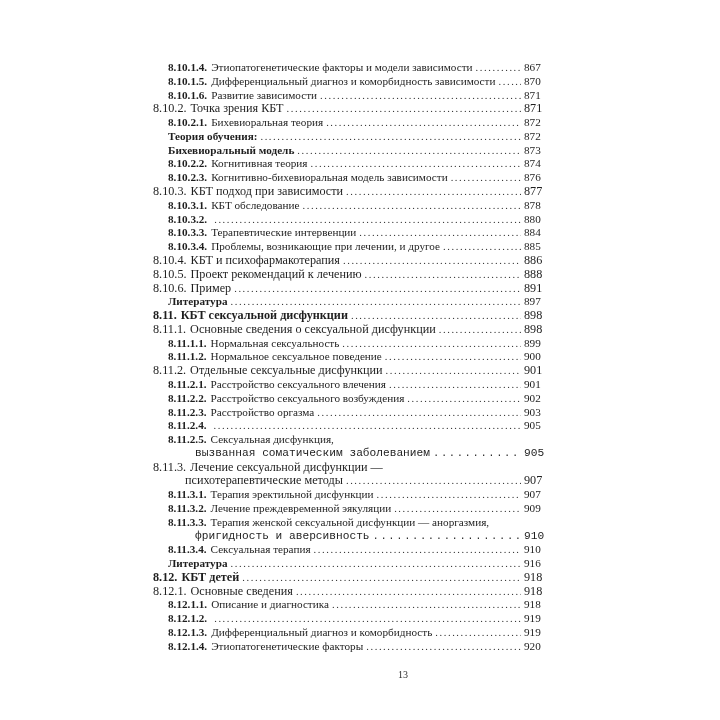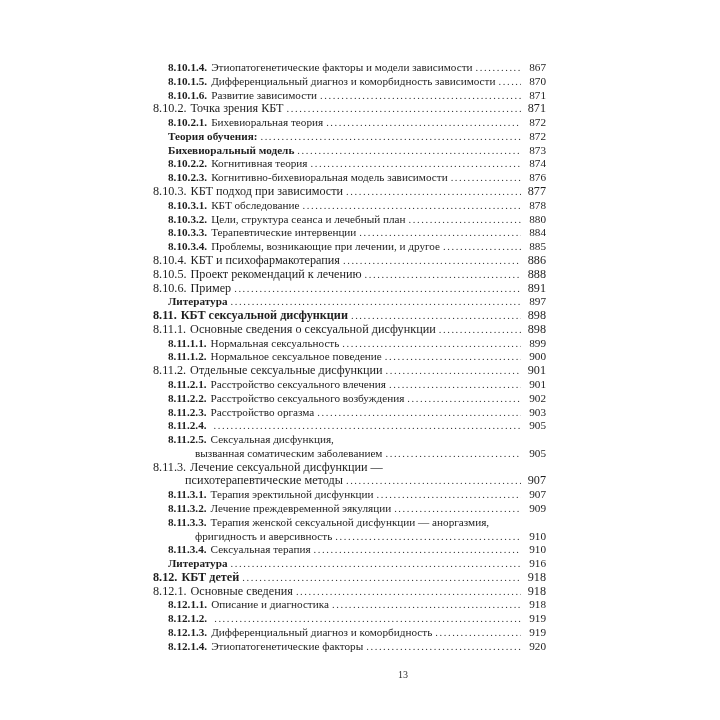--- a/index.html
+++ b/index.html
@@ -16,32 +16,32 @@
     left:153px;top:61px;width:393px;
   }
   .row{
     display:flex;align-items:baseline;
     height:13.79px;line-height:13.79px;
     font-size:11.2px;white-space:nowrap;
   }
   .row.l2,.row.c2{font-size:12.2px;}
   .row.l3{padding-left:15px;}
   .row.c2{padding-left:32px;}
-  .row.c3{padding-left:42px;}
+  .row.c3{padding-left:42px;font-family:Liberation Mono, monospace;}
   .num:not(:empty){margin-right:4px;}
   .b{font-weight:bold;}
   .dots{
     flex:1;overflow:hidden;
     margin:0 3px;
     letter-spacing:1.6px;
     font-size:10.5px;
     color:#2c2c2c;
     min-width:6px;
   }
-  .pg{min-width:22px;text-align:right;}
+  .pg{min-width:22px;text-align:left;}
   .footer{
     position:absolute;left:0;top:669px;width:710px;
     text-align:center;font-size:10px;color:#2c2c2c;margin-left:48px;
   }
 </style>
 </head>
 <body>
 
 <div class="page">
   <div class="toc">
@@ -106,21 +106,20 @@
     <span class="pg">877</span>
   </div>
       <div class="row l3">
     <span class="num b">8.10.3.1.</span>
     <span class="title">КБТ обследование</span>
     <span class="dots">................................................................................................................................................................</span>
     <span class="pg">878</span>
   </div>
       <div class="row l3">
     <span class="num b">8.10.3.2.</span>
-    <span class="title">Цели, структура сеанса и лечебный план</span>
     <span class="dots">................................................................................................................................................................</span>
     <span class="pg">880</span>
   </div>
       <div class="row l3">
     <span class="num b">8.10.3.3.</span>
     <span class="title">Терапевтические интервенции</span>
     <span class="dots">................................................................................................................................................................</span>
     <span class="pg">884</span>
   </div>
       <div class="row l3">

